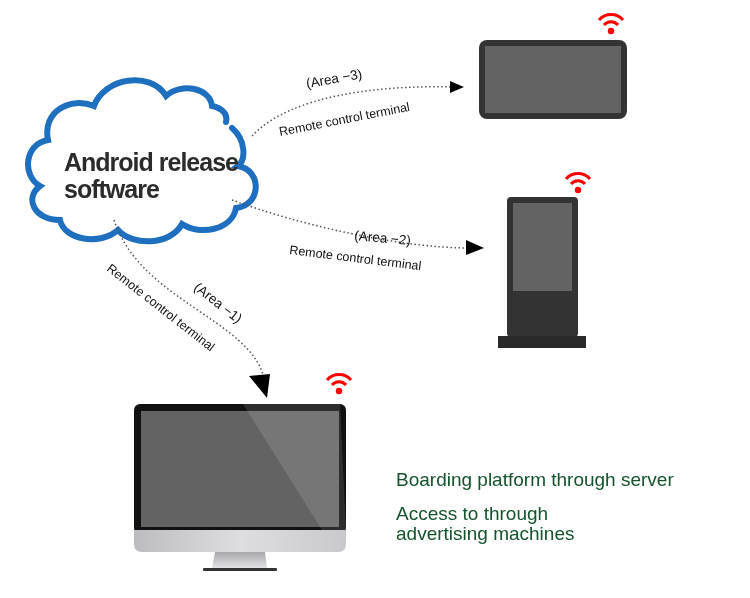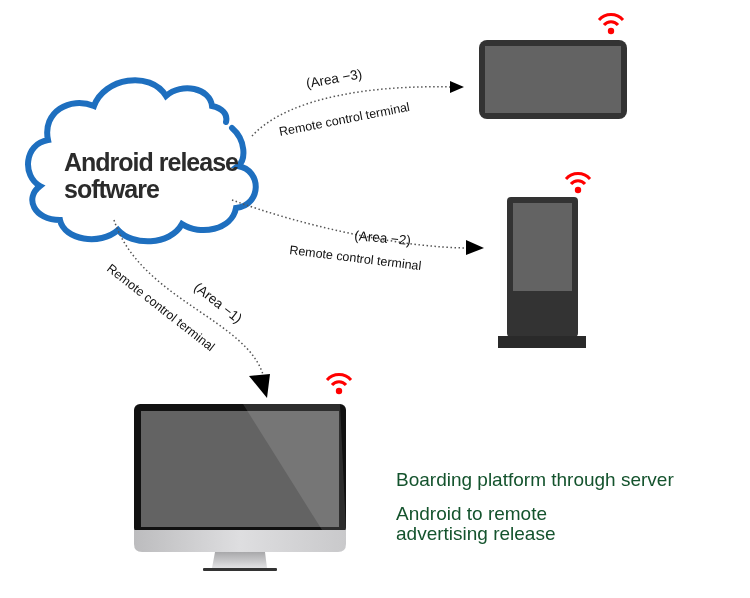--- a/index.html
+++ b/index.html
@@ -98,15 +98,15 @@
     <g transform="translate(339,391)">
       <circle cx="0" cy="0" r="3.2" fill="#ff0000"></circle>
       <path d="M -7 -6 A 9 9 0 0 1 7 -6" fill="none" stroke="#ff0000" stroke-width="3"></path>
       <path d="M -12 -11 A 16 16 0 0 1 12 -11" fill="none" stroke="#ff0000" stroke-width="3"></path>
     </g>
   </g>
 </svg>
 
 <div class="caption" id="caption-1">Boarding platform through server</div>
 <div class="caption" id="caption-2">
-  <div>Android to remote</div>
-  <div>advertising release</div>
+  <div>Access to through</div>
+  <div>advertising machines</div>
 </div>
 
 </body></html>

